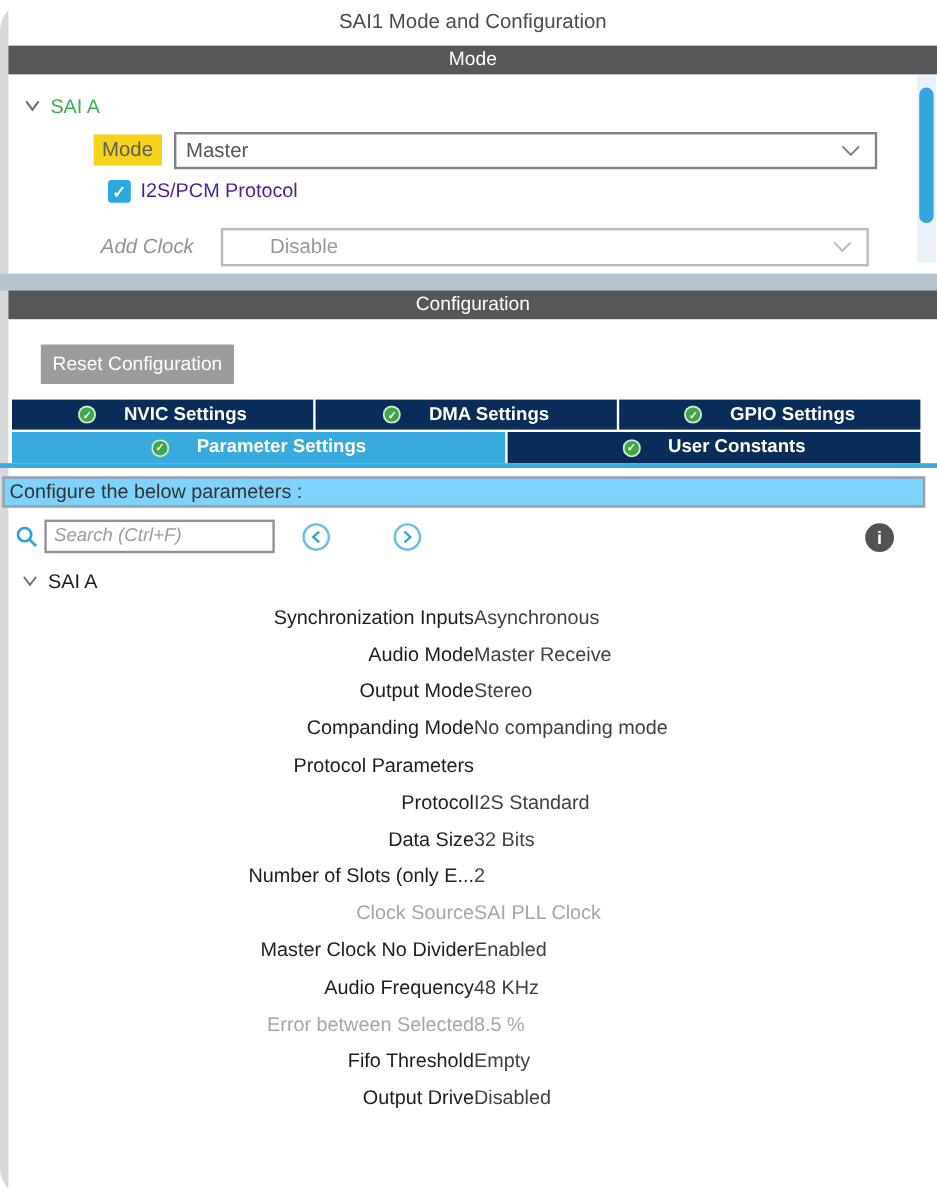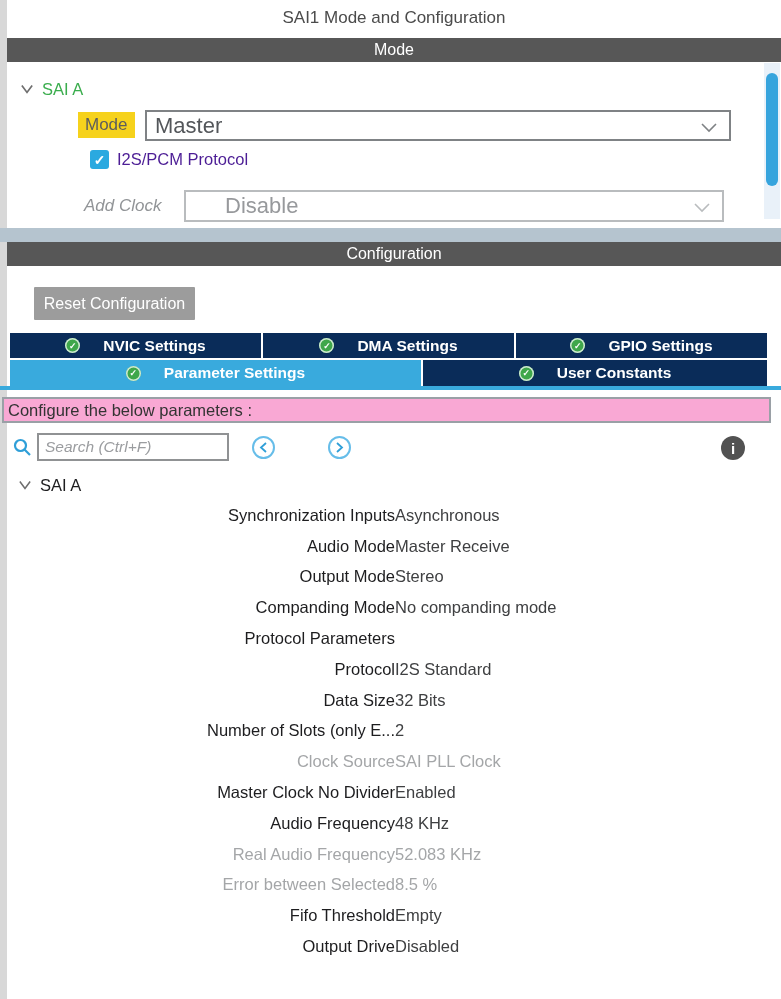--- a/index.html
+++ b/index.html
@@ -1,37 +1,37 @@
 <!DOCTYPE html>
 <html><head>
 <meta charset="utf-8">
 <style>
   html,body{margin:0;padding:0;background:#fff;}
   .page{position:relative;width:781px;height:999px;overflow:hidden;background:#fff;
-        font-family:"Liberation Sans",sans-serif;color:#2e2e2e;}
+        font-family:"Liberation Sans",sans-serif;color:#2e2e2e;border-radius:26px;}
   .left-strip{position:absolute;left:0;top:0;width:7px;height:999px;background:#d8d8d8;}
 
   
   .win-title{position:absolute;left:7px;right:0;top:8px;text-align:center;
              font-size:17px;color:#4b4b4b;}
   .bar{position:absolute;left:7px;right:0;height:24px;background:#575757;color:#fff;
        font-size:16px;display:flex;align-items:center;justify-content:center;}
   .bar.mode{top:38px;}
   .bar.config{top:242px;}
   .divider{position:absolute;left:0;right:0;top:228px;height:14px;background:#b5c4cf;}
 
   
   .tree-row{position:absolute;display:flex;align-items:center;gap:8px;font-size:16.5px;}
   .tree-row.mode-root{left:20px;top:80px;color:#3aad4d;}
   .tree-row.param-root{left:18px;top:476px;color:#1d1d1f;}
   .chev{display:inline-block;}
   .hl-label{position:absolute;left:78px;top:112px;background:#f6d21c;color:#5d5d5d;
             font-size:17px;padding:3px 7px;}
   .select{position:absolute;height:31px;background:#fff;border:2px solid #7f8285;
-          display:flex;align-items:center;font-size:22px;color:#53565a;
+          display:flex;align-items:center;font-size:17px;color:#53565a;
           padding-left:8px;box-sizing:border-box;}
   .select .sel-text{flex:1;}
   .select.mode-select{left:145px;top:110px;width:586px;}
   .select.disabled{border-color:#b9bcbe;color:#97999c;}
   .select.addclock-select{left:184px;top:190px;width:540px;height:32px;padding-left:39px;}
   .it-label{position:absolute;left:84px;top:196px;font-size:17px;font-style:italic;color:#919497;}
   .cb-row{position:absolute;left:90px;top:150px;display:flex;align-items:center;gap:8px;}
   .checkbox{width:19px;height:19px;background:#2aa9e0;border-radius:3px;display:flex;
             align-items:center;justify-content:center;}
   .checkbox::after{content:"✓";color:#fff;font-size:14px;font-weight:bold;}
@@ -55,21 +55,21 @@
   .tab.t-param{width:411px;}
   .tab.t-user{flex:1;}
   .check-circle{width:15px;height:15px;border-radius:50%;background:#3fa74a;
                 box-shadow:inset 0 0 0 1.5px rgba(255,255,255,.75);display:inline-flex;
                 align-items:center;justify-content:center;flex:0 0 auto;}
   .check-circle::after{content:"✓";color:#fff;font-size:9px;font-weight:bold;}
   .blue-line{position:absolute;left:0;right:0;top:386px;height:4px;background:#39aadd;}
 
   .prompt-box{position:absolute;left:2px;top:397px;width:769px;height:26px;border:2px solid #9aa0a6;
               box-sizing:border-box;display:flex;align-items:center;padding-left:4px;
-              font-size:16.5px;color:#333;background:#f9a8d4;}
+              font-size:16.5px;color:#333;background:#7dd3fc;}
 
   .search-icon{position:absolute;left:13px;top:438px;}
   .search-input{position:absolute;left:37px;top:433px;width:192px;height:28px;border:2px solid #909294;
                 box-sizing:border-box;font-size:15.5px;padding:0 6px;color:#3f4042;
                 font-family:"Liberation Sans",sans-serif;}
   .search-input::placeholder{font-style:italic;color:#9b9da0;}
   .nav-btn{position:absolute;top:436px;width:23px;height:23px;border-radius:50%;
            border:2px solid #66bde9;box-sizing:border-box;display:flex;align-items:center;
            justify-content:center;background:#fff;}
   .nav-btn.prev{left:252px;}
@@ -252,24 +252,20 @@
   <div class="param-row">
     <span class="param-label">Master Clock No Divider</span>
     <span class="param-value">Enabled</span>
   </div>
 
   <div class="param-row">
     <span class="param-label">Audio Frequency</span>
     <span class="param-value">48 KHz</span>
   </div>
 
-  <div class="param-row disabled">
-    <span class="param-label">Real Audio Frequency</span>
-    <span class="param-value">52.083 KHz</span>
-  </div>
 
   <div class="param-row disabled">
     <span class="param-label">Error between Selected</span>
     <span class="param-value">8.5 %</span>
   </div>
 
   <div class="param-row">
     <span class="param-label">Fifo Threshold</span>
     <span class="param-value">Empty</span>
   </div>

